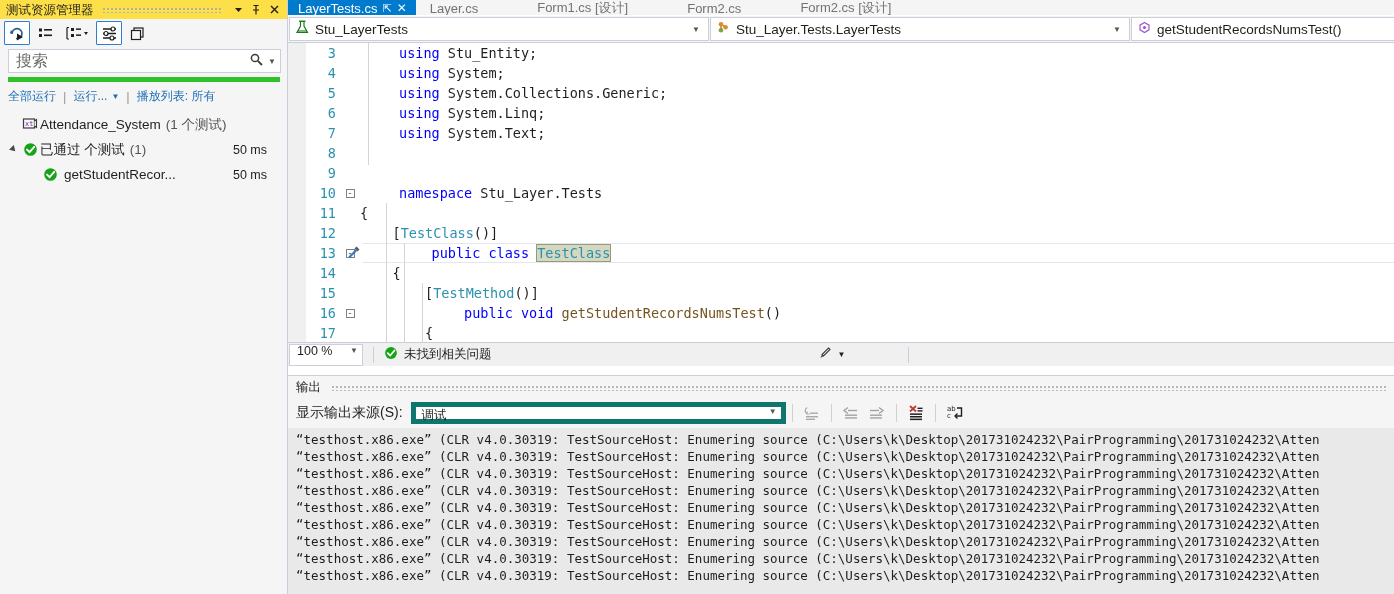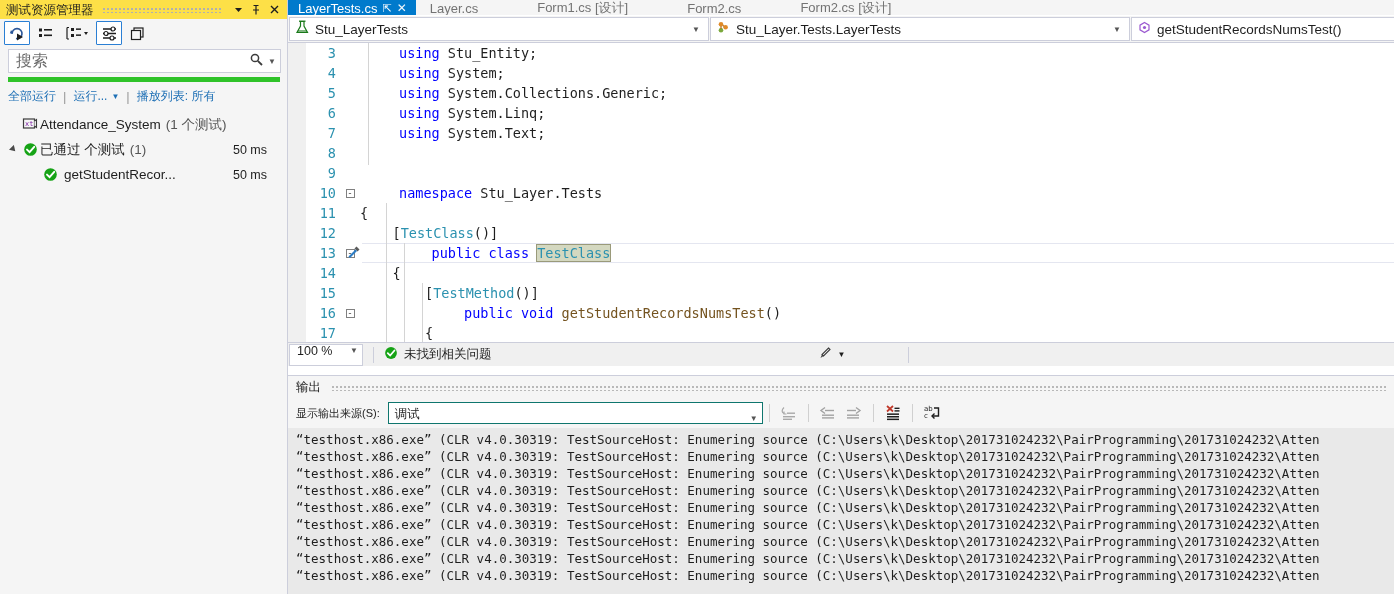--- a/index.html
+++ b/index.html
@@ -181,24 +181,24 @@
   .op-title {
     height: 22px; display: flex; align-items: center; padding: 0 6px 0 8px;
   }
   .op-title-text { font-size: 12.5px; }
   .op-drag {
     flex: 1; height: 7px; margin-left: 10px;
     background-image: radial-gradient(circle, #b8b8b8 0.8px, transparent 1px);
     background-size: 4px 4px; background-position: 0 1px;
   }
   .op-toolbar { height: 30px; display: flex; align-items: center; padding: 0 6px 0 8px; gap: 0; }
-  .op-lbl { font-size: 11px; margin-right: 8px; }
+  .op-lbl { font-size: 14px; margin-right: 8px; }
   .op-combo {
-    width: 375px; height: 22px; background: #fff; border: 1px solid #0f766e;
-    display: flex; align-items: flex-end; padding: 0 4px 0 6px; font-size: 12.5px; gap: 33px;
+    width: 375px; height: 22px; background: #fff; border: 5px solid #0f766e;
+    display: flex; align-items: flex-start; padding: 0 4px 0 6px; font-size: 12.5px; gap: 33px;
   }
   .op-combo .ocl { flex: 1; }
   .op-combo .occ { font-size: 8px; color: #555; }
   .op-tsep { width: 1px; height: 18px; background: #d0d0d0; margin: 0 6px; }
   .op-btn { width: 26px; height: 24px; display: flex; align-items: center; justify-content: center; }
 
   .op-log {
     flex: 1; background: #e9e9e9; margin: 0; padding: 3px 0 0 8px;
     font-family: "DejaVu Sans Mono", monospace; font-size: 12.5px;
     color: #1e1e1e; overflow: hidden; white-space: pre; line-height: 17px;

